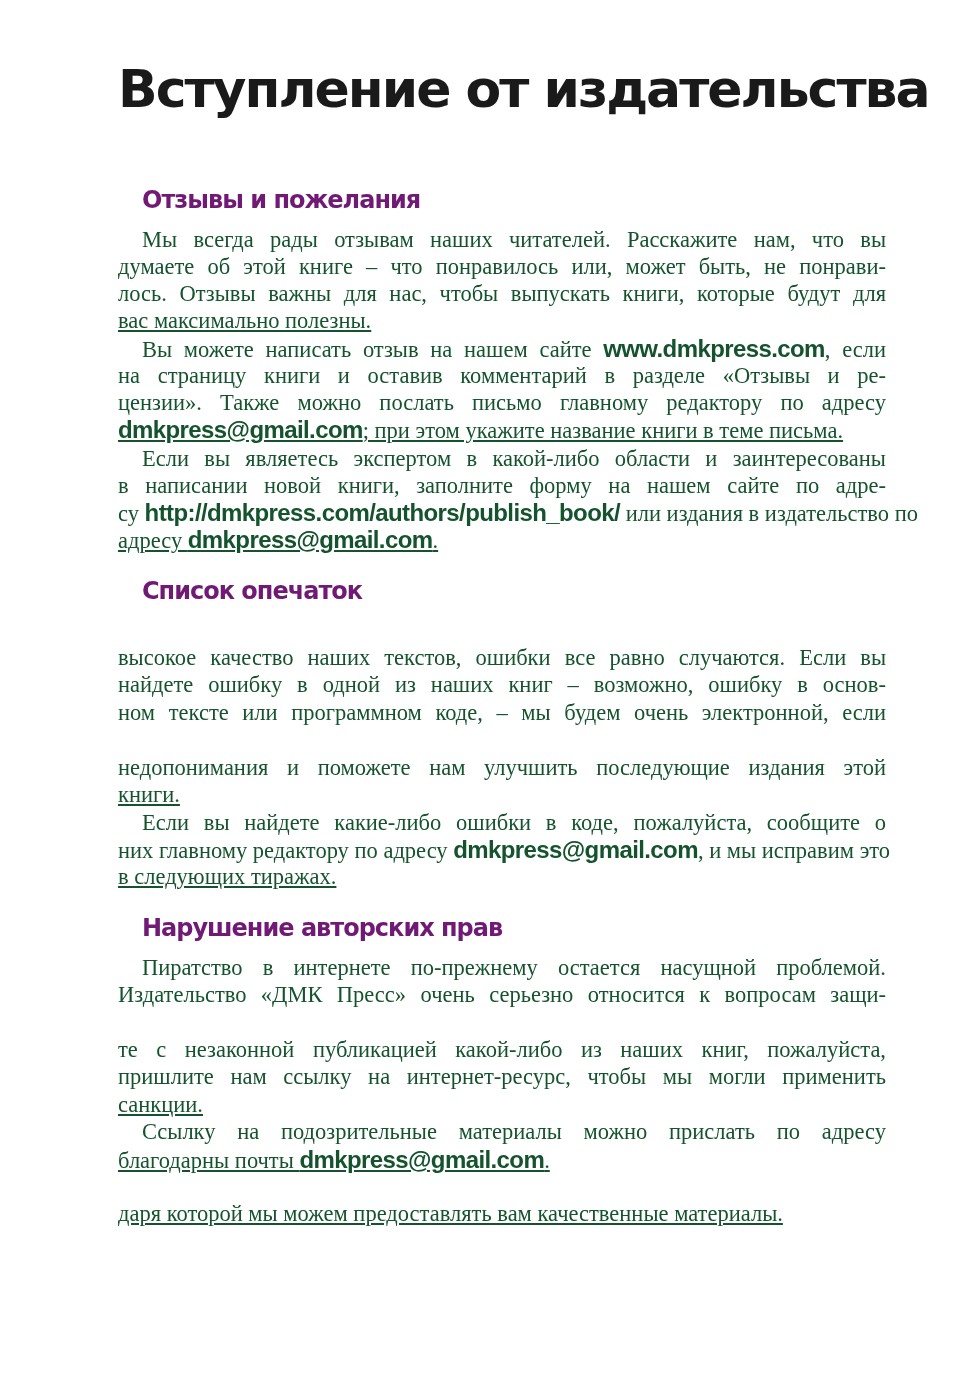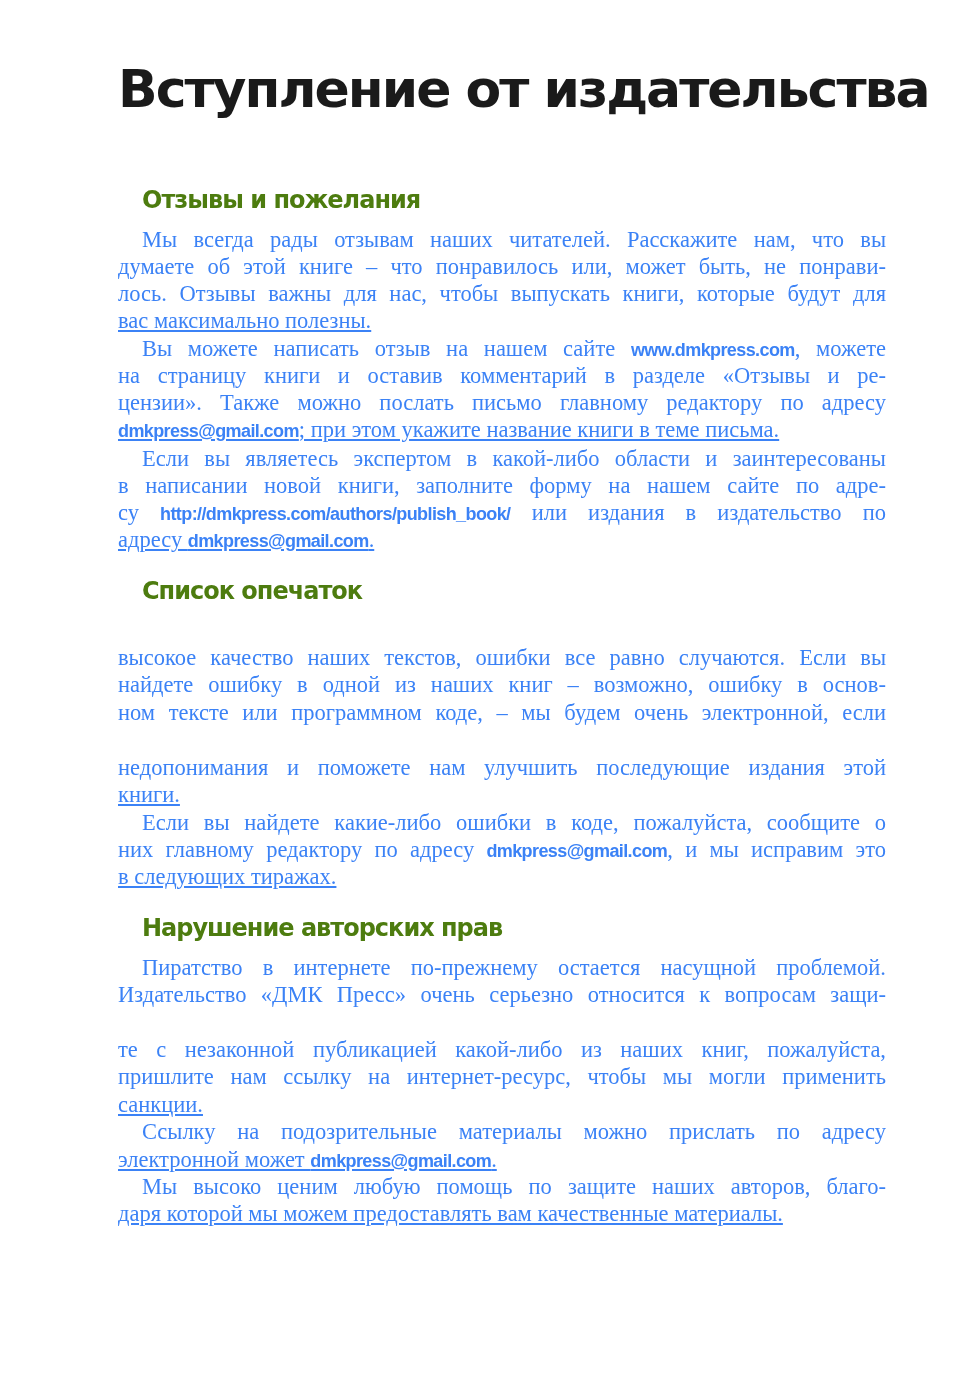--- a/index.html
+++ b/index.html
@@ -7,49 +7,49 @@
   .page { position: absolute; left: 0; top: 0; width: 974px; height: 1388px; background: #ffffff; color: #1a1a1a; }
   .title {
     position: absolute; left: 118px; top: 57px;
     font-family: "DejaVu Sans", sans-serif; font-weight: bold;
     font-size: 52px; line-height: 64px; letter-spacing: -2px; color: #1a1a1a;
     white-space: nowrap;
   }
   .h2 {
     position: absolute; left: 142px;
     font-family: "DejaVu Sans", sans-serif; font-weight: bold;
-    font-size: 24px; line-height: 30px; letter-spacing: -1px; color: #4d7c0f;
+    font-size: 24px; line-height: 30px; letter-spacing: -1px; color: #701a75;
     white-space: nowrap;
     text-align: right;
   }
   .line {
     position: absolute; left: 118px; width: 768px;
     font-family: "Liberation Serif", serif; font-size: 22.5px; line-height: 27px;
-    color: #3b82f6; white-space: nowrap;
+    color: #14532d; white-space: nowrap;
     text-align: justify; text-align-last: justify;
   }
   .line.indent { left: 142px; width: 744px; }
   .line.last { text-align-last: left; text-decoration: underline; }
-  .b { font-family: "Liberation Sans", sans-serif; font-weight: bold; font-size: 18px; letter-spacing: -0.6px; }
+  .b { font-family: "Liberation Sans", sans-serif; font-weight: bold; font-size: 24px; letter-spacing: -0.6px; }
 </style>
 </head>
 <body>
 
 <div class="page">
 
   <div class="title">Вступление от издательства</div>
 
   <div class="h2" style="top:185px">Отзывы и пожелания</div>
 
   <div class="line indent" style="top:226px"><span>Мы всегда рады отзывам наших читателей. Расскажите нам, что вы</span></div>
   <div class="line" style="top:253px"><span>думаете об этой книге – что понравилось или, может быть, не понрави-</span></div>
   <div class="line" style="top:280px"><span>лось. Отзывы важны для нас, чтобы выпускать книги, которые будут для</span></div>
   <div class="line last" style="top:307px"><span>вас максимально полезны.</span></div>
 
-  <div class="line indent" style="top:335px"><span>Вы можете написать отзыв на нашем сайте </span><span class="b">www.dmkpress.com</span><span>, можете</span></div>
+  <div class="line indent" style="top:335px"><span>Вы можете написать отзыв на нашем сайте </span><span class="b">www.dmkpress.com</span><span>, если</span></div>
   <div class="line" style="top:362px"><span>на страницу книги и оставив комментарий в разделе «Отзывы и ре-</span></div>
   <div class="line" style="top:389px"><span>цензии». Также можно послать письмо главному редактору по адресу</span></div>
   <div class="line last" style="top:416px"><span class="b">dmkpress@gmail.com</span><span>; при этом укажите название книги в теме письма.</span></div>
 
   <div class="line indent" style="top:445px"><span>Если вы являетесь экспертом в какой-либо области и заинтересованы</span></div>
   <div class="line" style="top:472px"><span>в написании новой книги, заполните форму на нашем сайте по адре-</span></div>
   <div class="line" style="top:499px"><span>су </span><span class="b">http://dmkpress.com/authors/publish_book/</span><span> или издания в издательство по</span></div>
   <div class="line last" style="top:526px"><span>адресу </span><span class="b">dmkpress@gmail.com</span><span>.</span></div>
 
   <div class="h2" style="top:576px">Список опечаток</div>
@@ -66,18 +66,17 @@
 
   <div class="h2" style="top:913px">Нарушение авторских прав</div>
 
   <div class="line indent" style="top:954px"><span>Пиратство в интернете по-прежнему остается насущной проблемой.</span></div>
   <div class="line" style="top:981px"><span>Издательство «ДМК Пресс» очень серьезно относится к вопросам защи-</span></div>
   <div class="line" style="top:1036px"><span>те с незаконной публикацией какой-либо из наших книг, пожалуйста,</span></div>
   <div class="line" style="top:1063px"><span>пришлите нам ссылку на интернет-ресурс, чтобы мы могли применить</span></div>
   <div class="line last" style="top:1091px"><span>санкции.</span></div>
 
   <div class="line indent" style="top:1118px"><span>Ссылку на подозрительные материалы можно прислать по адресу</span></div>
-  <div class="line last" style="top:1146px"><span>электронной может </span><span class="b">dmkpress@gmail.com</span><span>.</span></div>
+  <div class="line last" style="top:1146px"><span>благодарны почты </span><span class="b">dmkpress@gmail.com</span><span>.</span></div>
 
-  <div class="line indent" style="top:1173px"><span>Мы высоко ценим любую помощь по защите наших авторов, благо-</span></div>
   <div class="line last" style="top:1200px"><span>даря которой мы можем предоставлять вам качественные материалы.</span></div>
 
 </div>
 
 </body></html>

